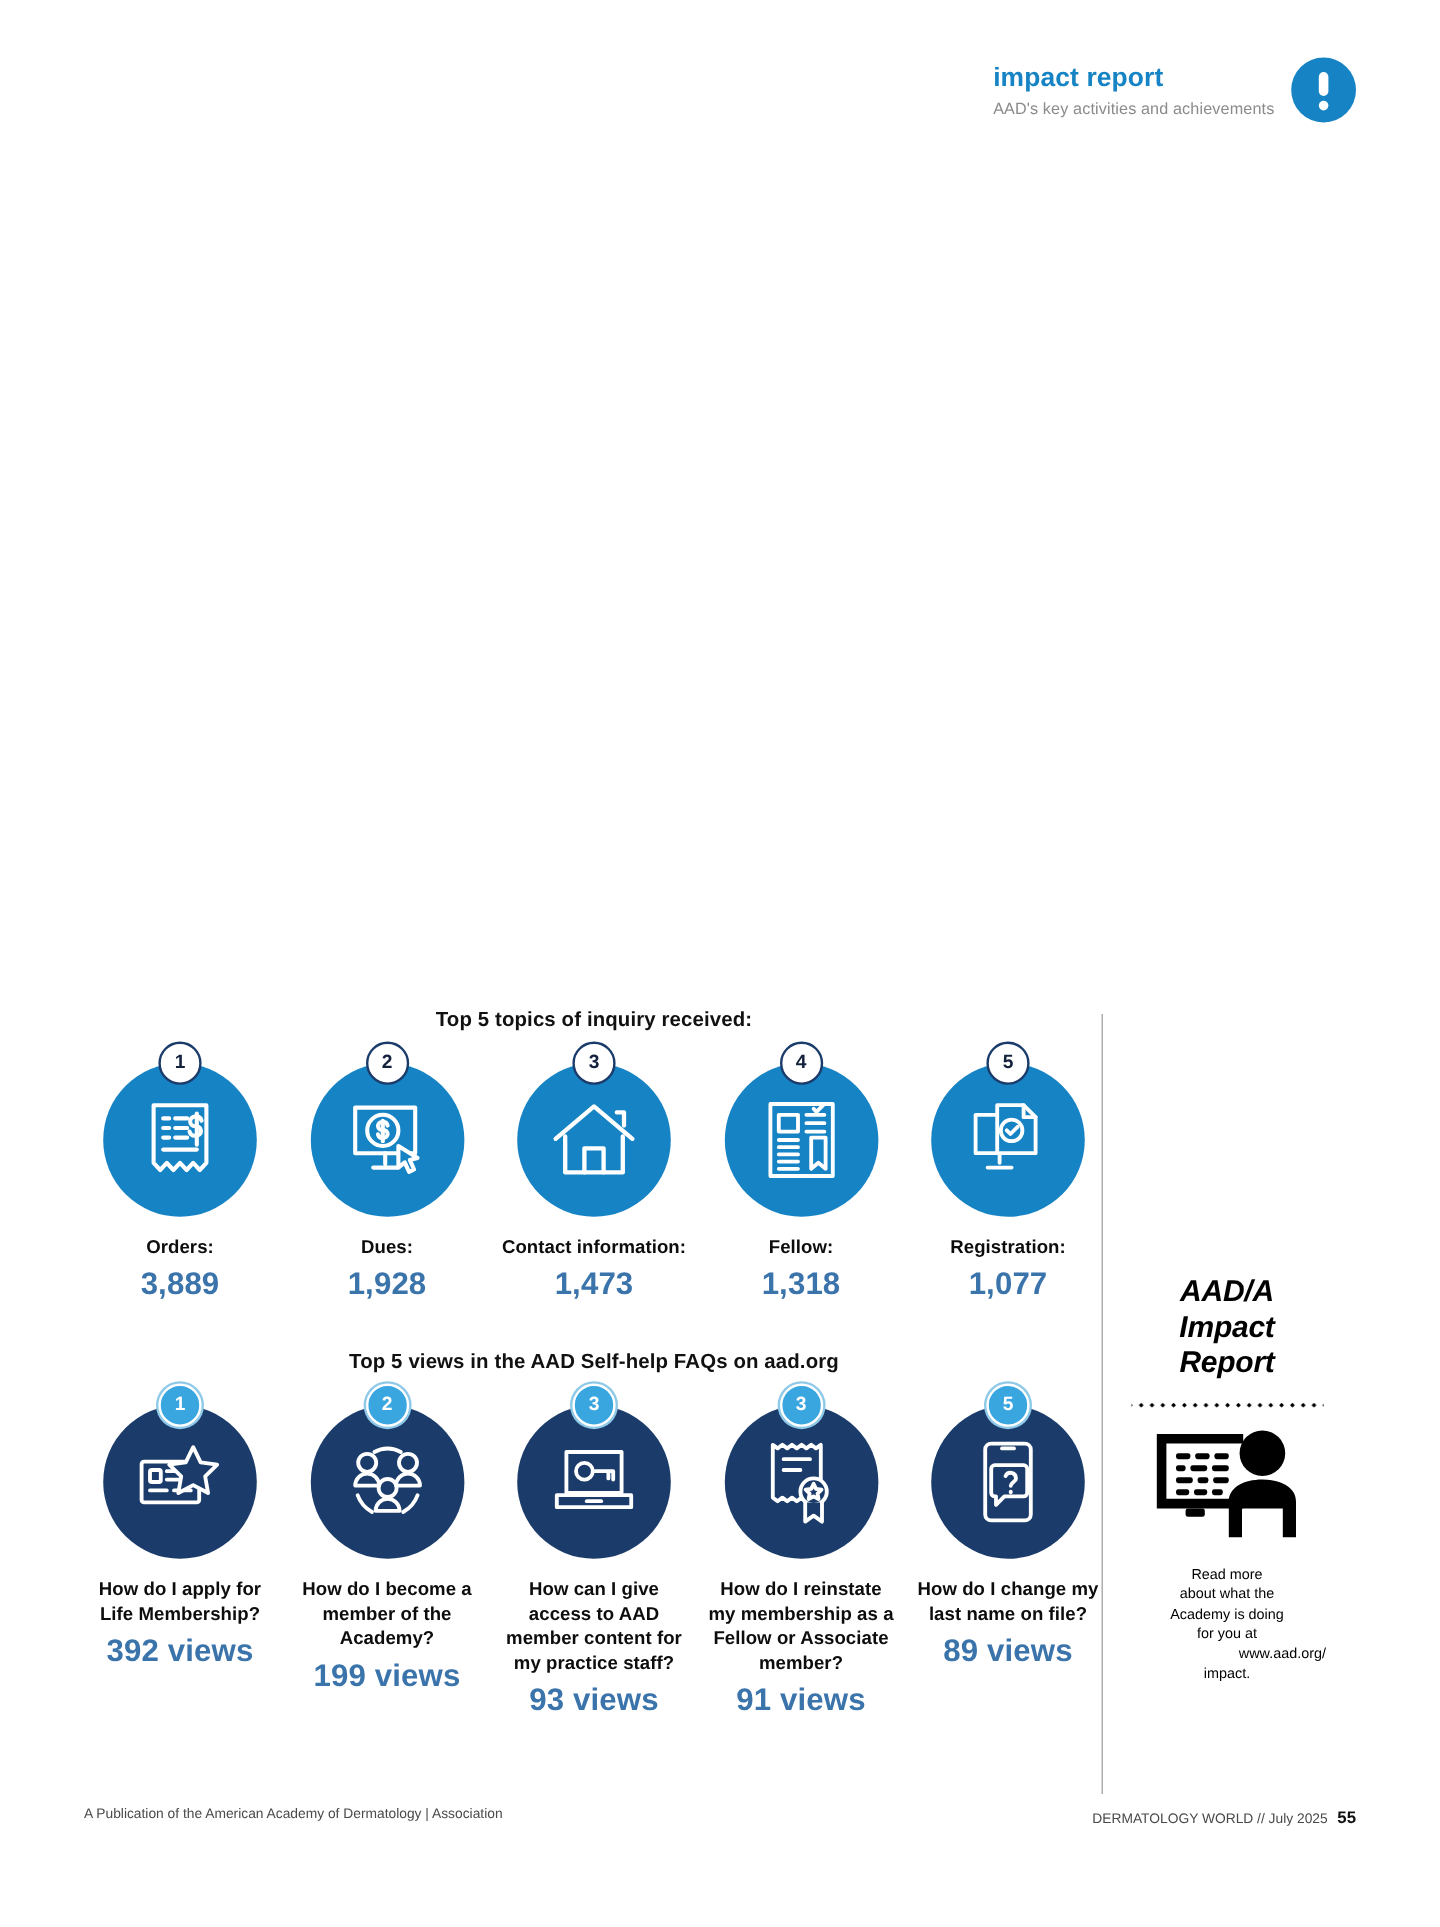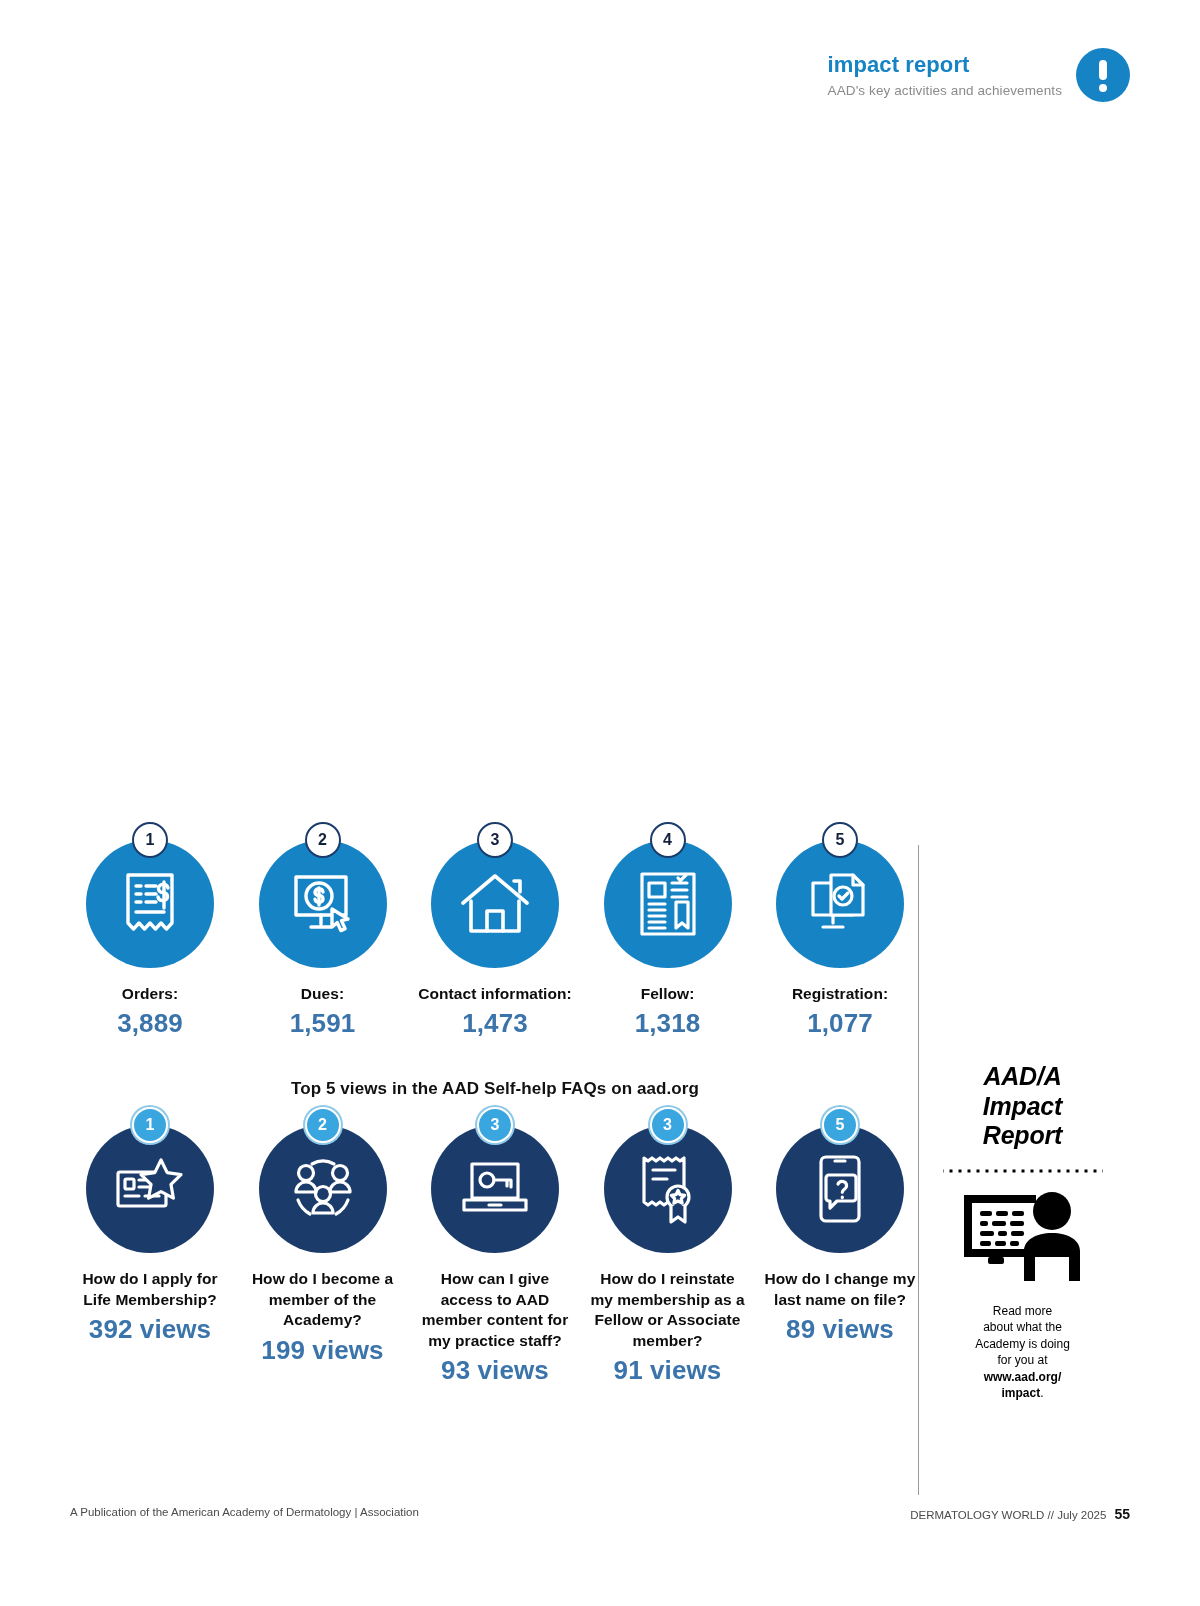--- a/index.html
+++ b/index.html
@@ -202,21 +202,21 @@
   }
   .sidebar-icon {
     margin: 6px auto 14px auto;
     width: 130px;
   }
   .sidebar-text {
     font-size: 12px;
     line-height: 1.38;
     color: #000;
   }
-  .sidebar-text .bold { font-weight: bold; }
+  .sidebar-text .bold { font-weight: normal; text-align: right; }
 
   
   .footer-left {
     position: absolute;
     left: 70px;
     top: 1506px;
     font-size: 11.5px;
     color: #4a4a4a;
   }
   .footer-right {
@@ -244,20 +244,21 @@
     <div class="header-sub">AAD's key activities and achievements</div>
   </div>
   <div class="header-badge">
     <div class="bang-stem"></div>
     <div class="bang-dot"></div>
   </div>
 </div>
 
 <div class="content">
 
+  <div class="section-title">Top 5 topics of inquiry received:</div>
 
   <div class="row row1">
 
     <div class="cell">
       <div class="bubble-wrap">
         <div class="num-badge light">1</div>
         <div class="bubble blue">
           <svg class="icon-svg" width="64" height="70" viewBox="0 0 64 70" fill="none" stroke="#fff" stroke-width="3.4" stroke-linecap="round" stroke-linejoin="round">
             <path d="M10 6 h44 v48 l-5.5 6 -5.5-6 -5.5 6 -5.5-6 -5.5 6 -5.5-6 -5.5 6 L10 54 Z"></path>
             <path d="M18 17 h5 M18 25 h5 M18 33 h5"></path>
@@ -280,21 +281,21 @@
             <path d="M8 8 h50 v38 h-50 Z"></path>
             <path d="M33 46 v9 M23 58 h20"></path>
             <circle cx="31" cy="27" r="13"></circle>
             <path d="M31 19 v17"></path>
             <path d="M35 23 a3.7 3.7 0 0 0 -3.7-3 h-1 a3.3 3.3 0 0 0 0 6.6 h1.4 a3.3 3.3 0 0 1 0 6.6 h-1 a3.7 3.7 0 0 1 -3.7-3"></path>
             <path d="M44 40 l16 10 -6.5 1.6 3.6 8 -4.2 2 -3.6-8 -5.3 4.4 Z" fill="#1683c4"></path>
           </svg>
         </div>
       </div>
       <div class="label">Dues:</div>
-      <div class="value">1,591</div>
+      <div class="value">1,928</div>
     </div>
 
     <div class="cell">
       <div class="bubble-wrap">
         <div class="num-badge light">3</div>
         <div class="bubble blue">
           <svg class="icon-svg" width="72" height="66" viewBox="0 0 72 66" fill="none" stroke="#fff" stroke-width="3.6" stroke-linecap="round" stroke-linejoin="round">
             <path d="M4 32 L36 5 L68 32"></path>
             <path d="M12 30 v30 h48 v-30"></path>
             <path d="M28 60 v-20 h16 v20"></path>

